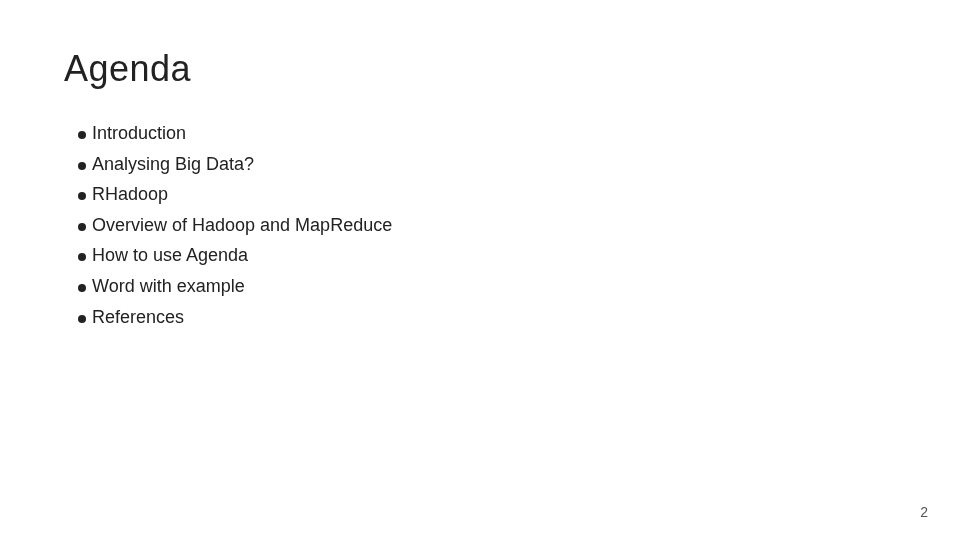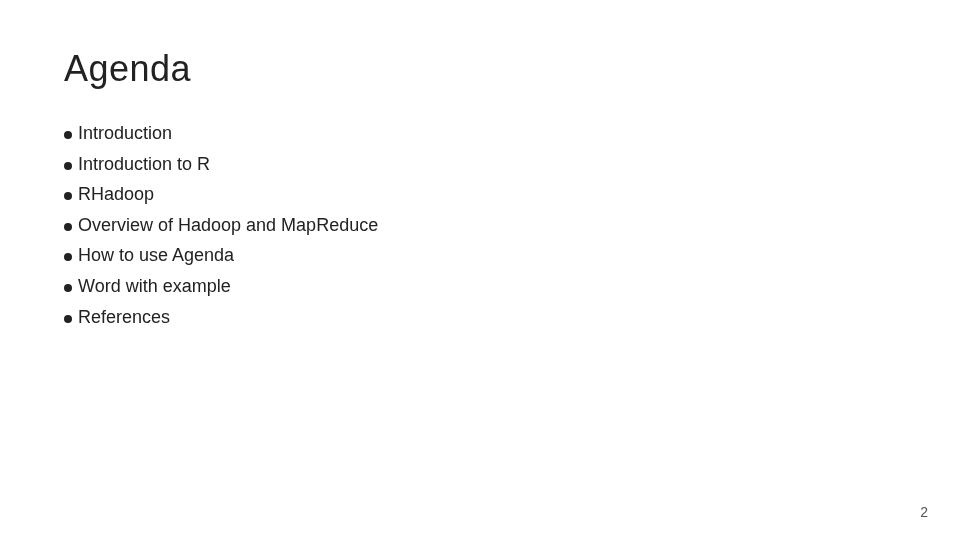--- a/index.html
+++ b/index.html
@@ -29,21 +29,21 @@
       font-size: 36px;
       font-weight: 300;
       color: #222222;
       margin-bottom: 28px;
       letter-spacing: 0.5px;
     }
 
     .agenda-list {
       list-style: none;
       padding: 0;
-      margin: 0;
+      margin: 14px;
     }
 
     .agenda-list li {
       font-size: 18px;
       color: #222222;
       line-height: 1.7;
       display: flex;
       align-items: baseline;
       gap: 6px;
     }
@@ -73,21 +73,21 @@
 
   <h1 class="slide-title">Agenda</h1>
 
   <ul class="agenda-list">
   <li>
         <span class="bullet"></span>
         <span>Introduction</span>
       </li>
       <li>
         <span class="bullet"></span>
-        <span>Introduction to R</span>
+        <span>Analysing Big Data?</span>
       </li>
       <li>
         <span class="bullet"></span>
         <span>RHadoop</span>
       </li>
       <li>
         <span class="bullet"></span>
         <span>Overview of Hadoop and MapReduce</span>
       </li>
       <li>

